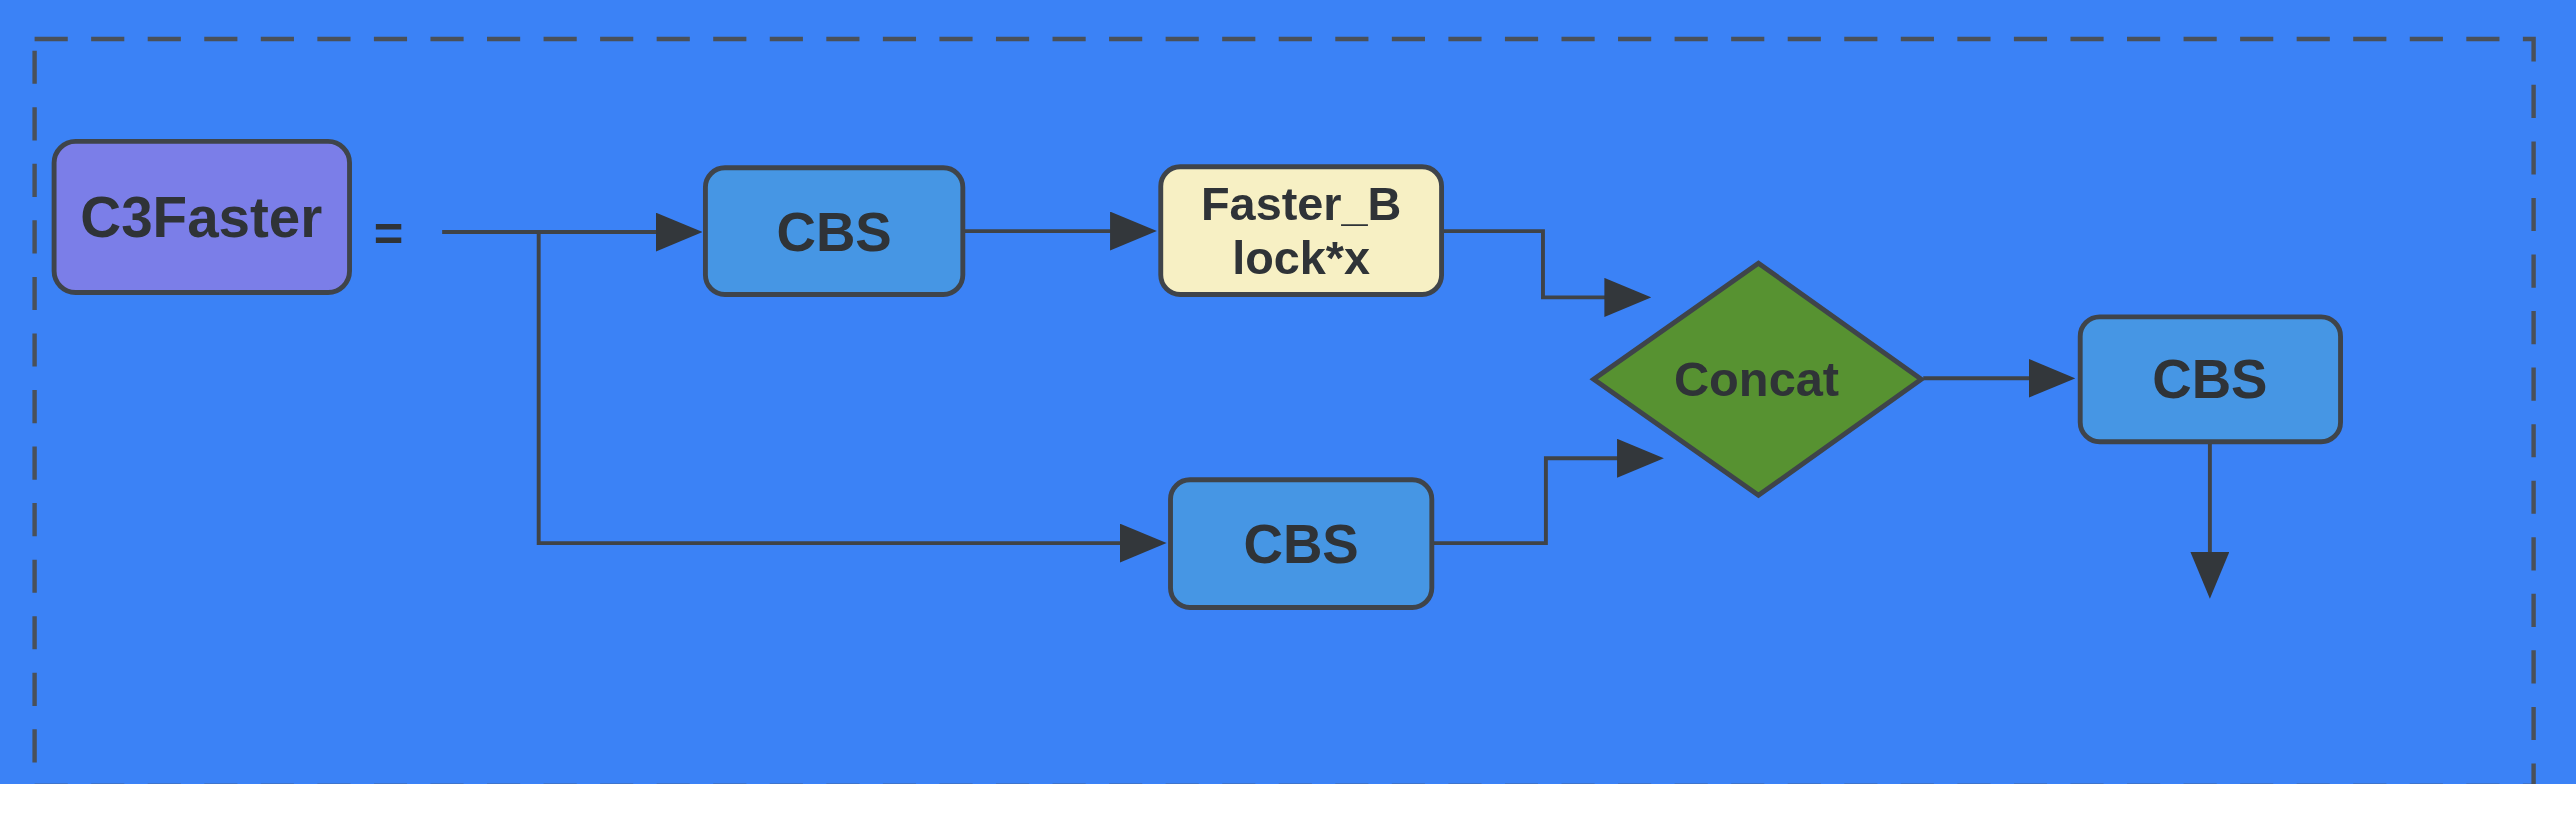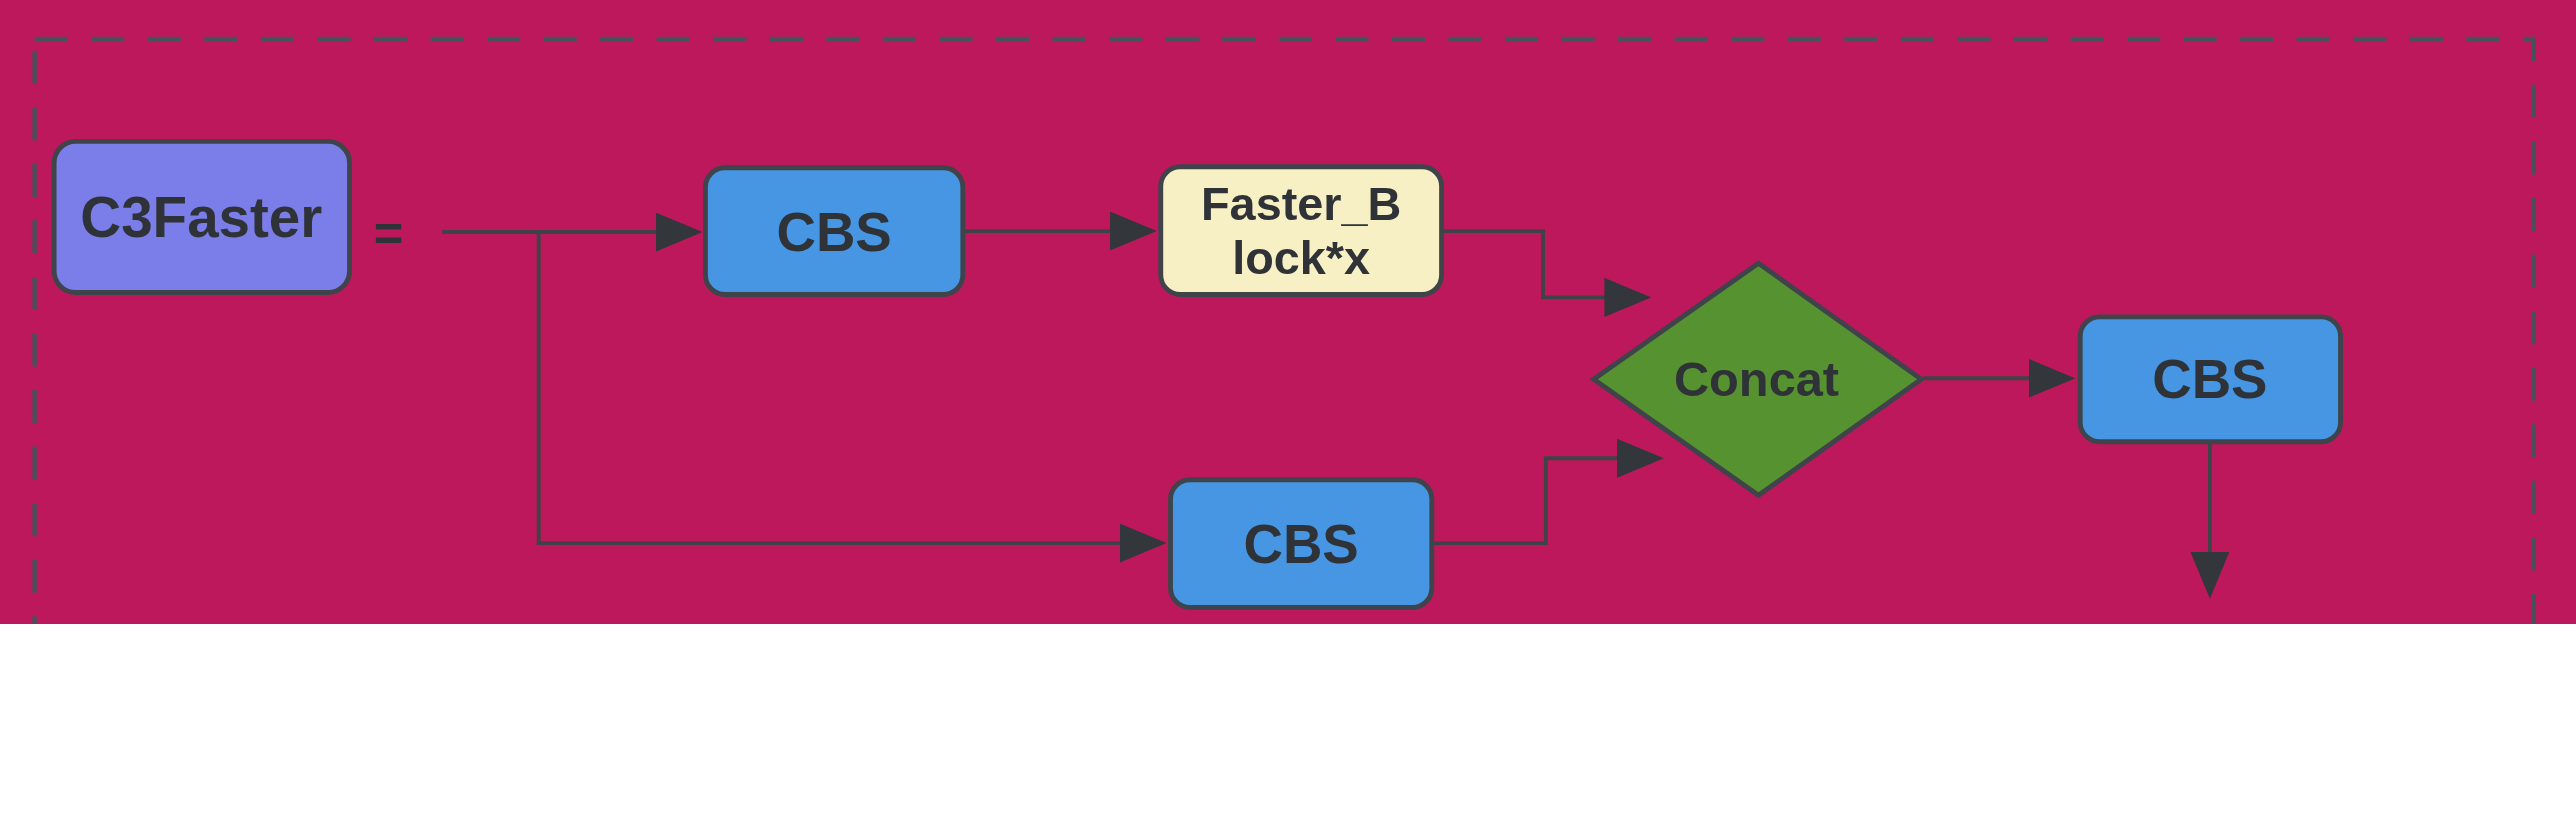--- a/index.html
+++ b/index.html
@@ -3,22 +3,22 @@
 <meta charset="utf-8">
 <style>
   html, body {
     margin: 0;
     padding: 0;
     background: #ffffff;
   }
   .figure {
     position: relative;
     width: 2576px;
-    height: 624px;
-    background: #be185d;
+    height: 784px;
+    background: #3b82f6;
     overflow: hidden;
   }
   svg { display: block; }
   .node-label {
     font-family: "Liberation Sans", sans-serif;
     font-weight: 700;
     fill: #2f3337;
     text-anchor: middle;
   }
   .lbl-lhs    { font-size: 58px; }

